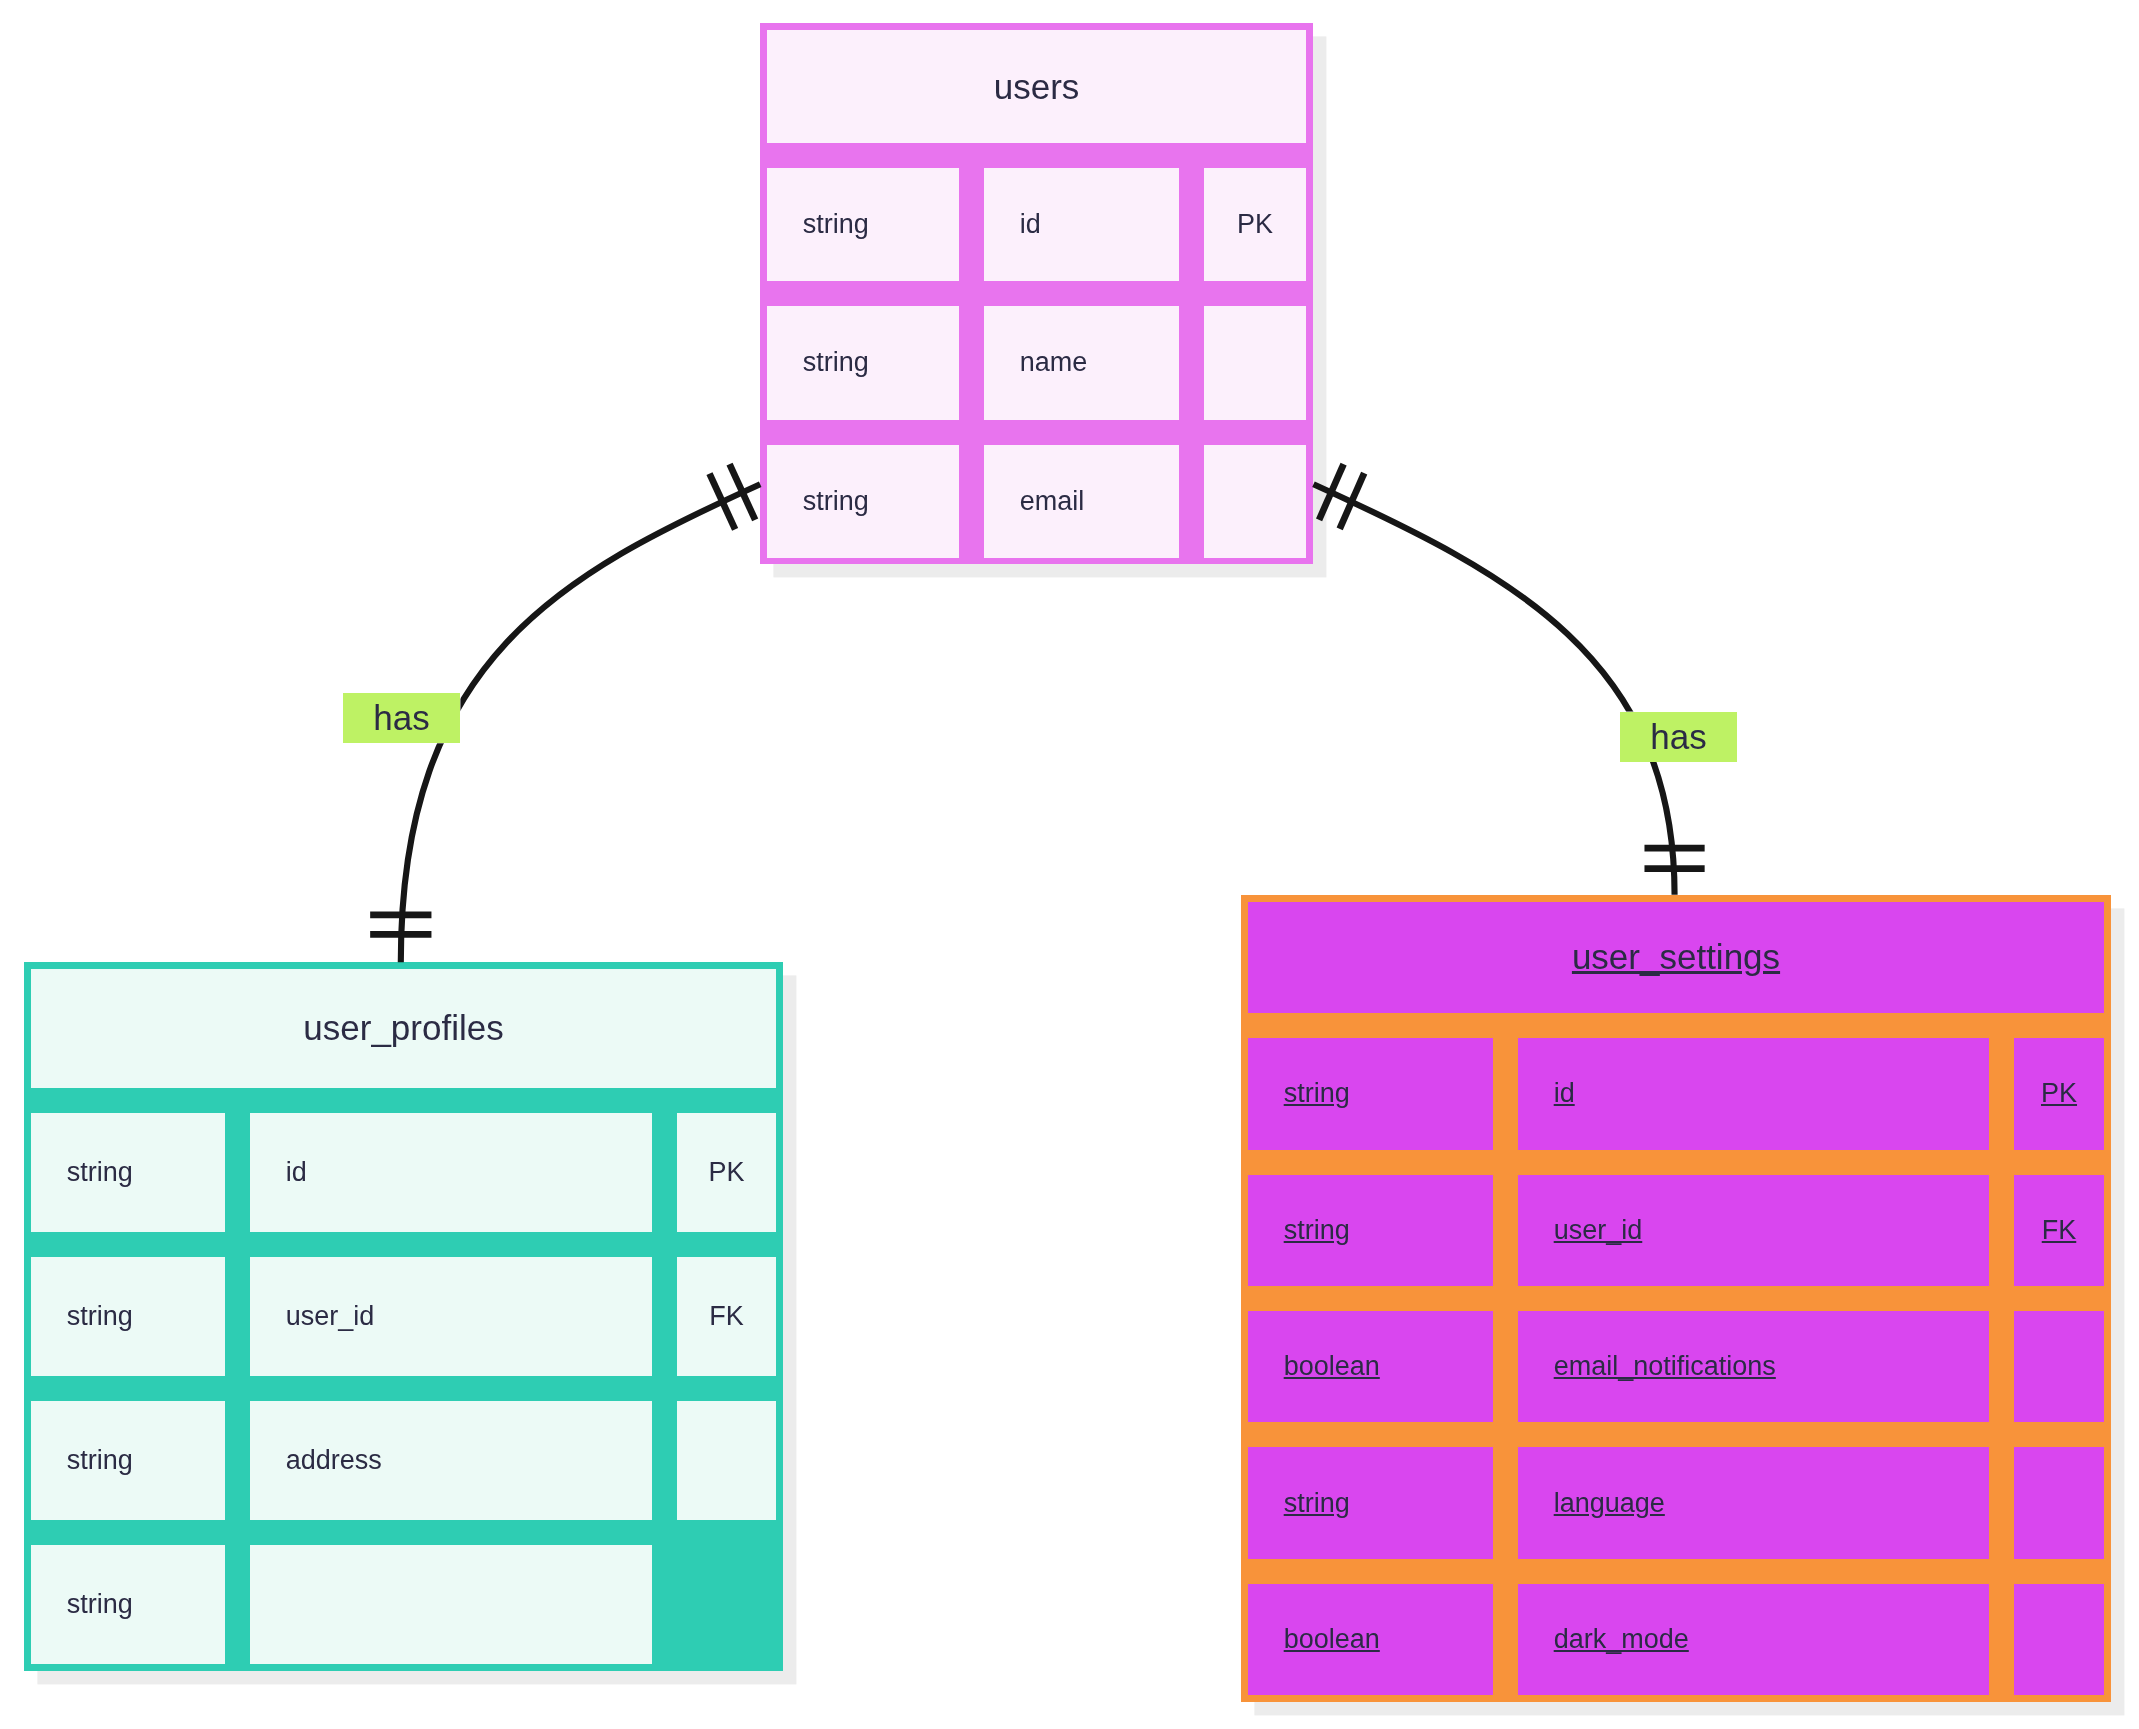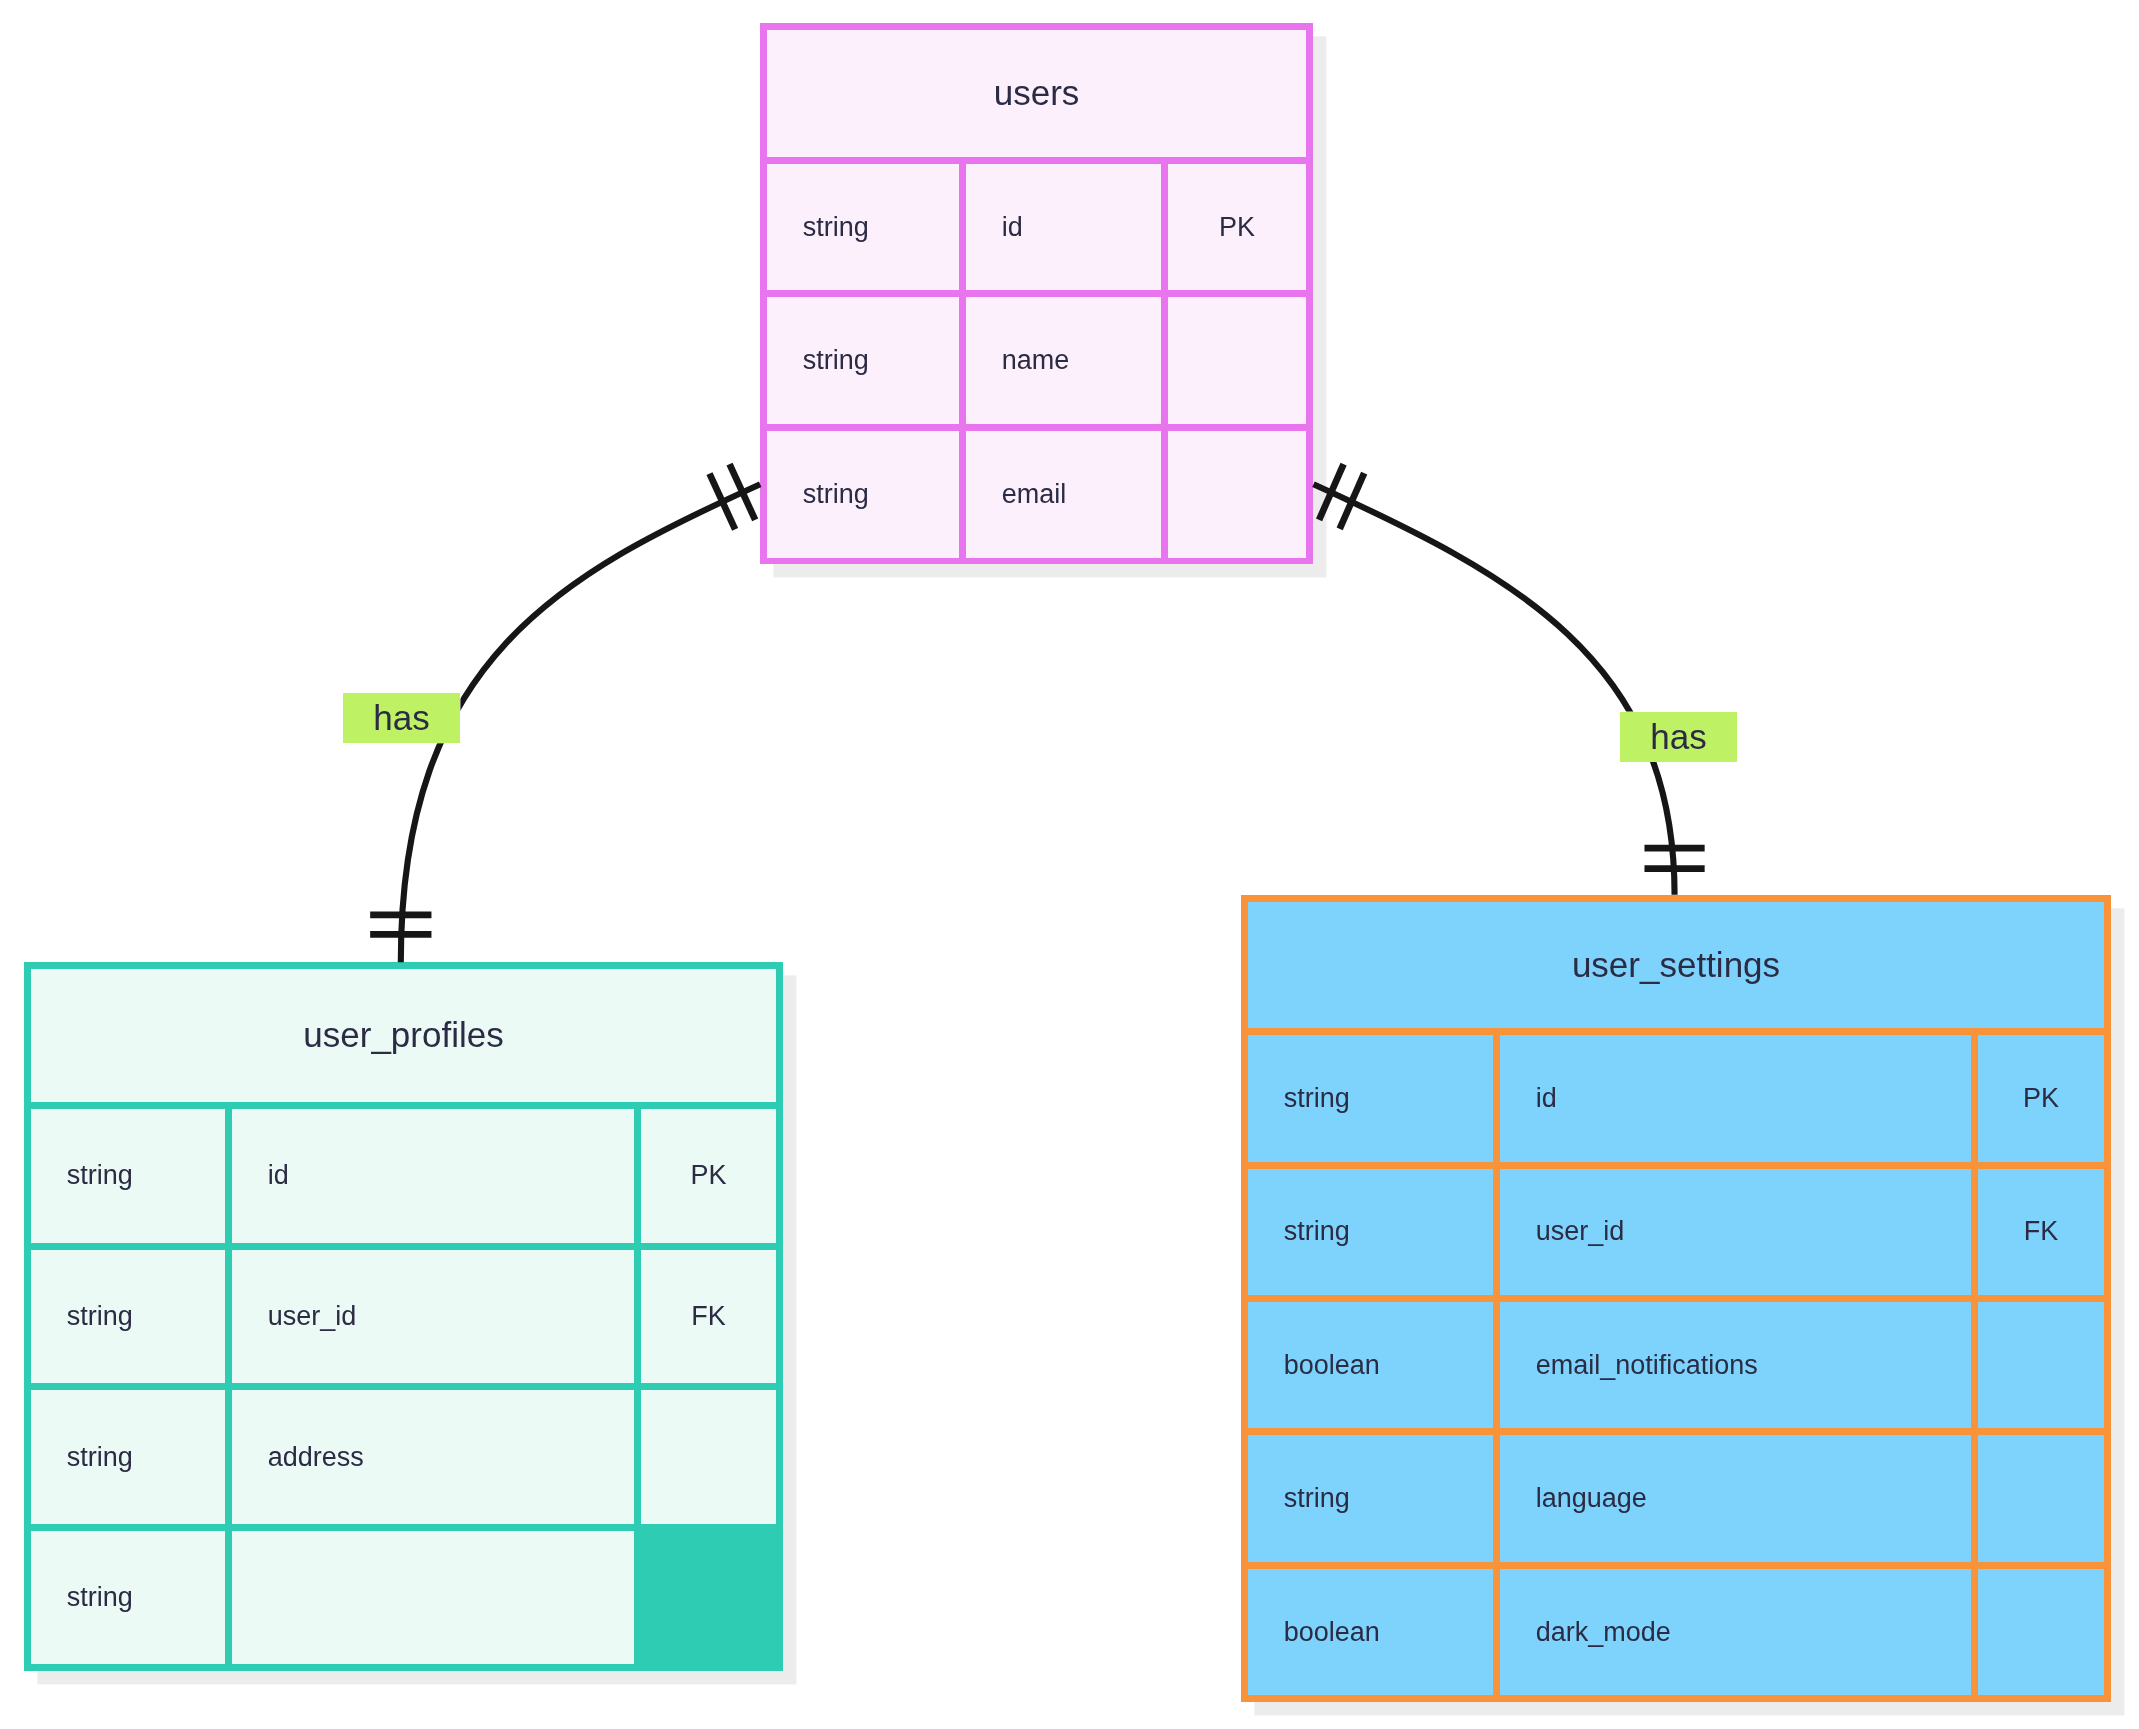--- a/index.html
+++ b/index.html
@@ -8,21 +8,21 @@
     font-family: "Liberation Sans", sans-serif;
     position: relative; overflow: hidden;
     color: #2b2b44;
   }
   .stage { position: absolute; left: 0; top: 0; width: 2140px; height: 1729px; }
 
   
   .entity {
     position: absolute;
     display: grid;
-    gap: 7px;
+    gap: 25px;
     padding: 6.7px;
     box-sizing: border-box;
     box-shadow: 13.4px 13.4px 0 0 #ececec;
     z-index: 1;
   }
   .entity .title {
     grid-column: 1 / -1;
     display: flex; align-items: center; justify-content: center;
     font-size: 35px;
   }
@@ -48,21 +48,21 @@
     grid-template-rows: repeat(5, 1fr);
   }
   .entity.user-profiles .title, .entity.user-profiles .cell { background: #ecfaf6; }
 
   .entity.user-settings {
     left: 1241px; top: 895px; width: 870px; height: 807px;
     background: #f8933a;
     grid-template-columns: 245px 471px auto;
     grid-template-rows: repeat(6, 1fr);
   }
-  .entity.user-settings .title, .entity.user-settings .cell { background: #7dd3fc; }
+  .entity.user-settings .title, .entity.user-settings .cell { background: #d946ef; text-decoration: underline; }
 
   
   svg.rel-layer {
     position: absolute; left: 0; top: 0;
     width: 2140px; height: 1729px;
     z-index: 2; pointer-events: none;
   }
   .rel-label {
     position: absolute;
     width: 117px; height: 50px;

